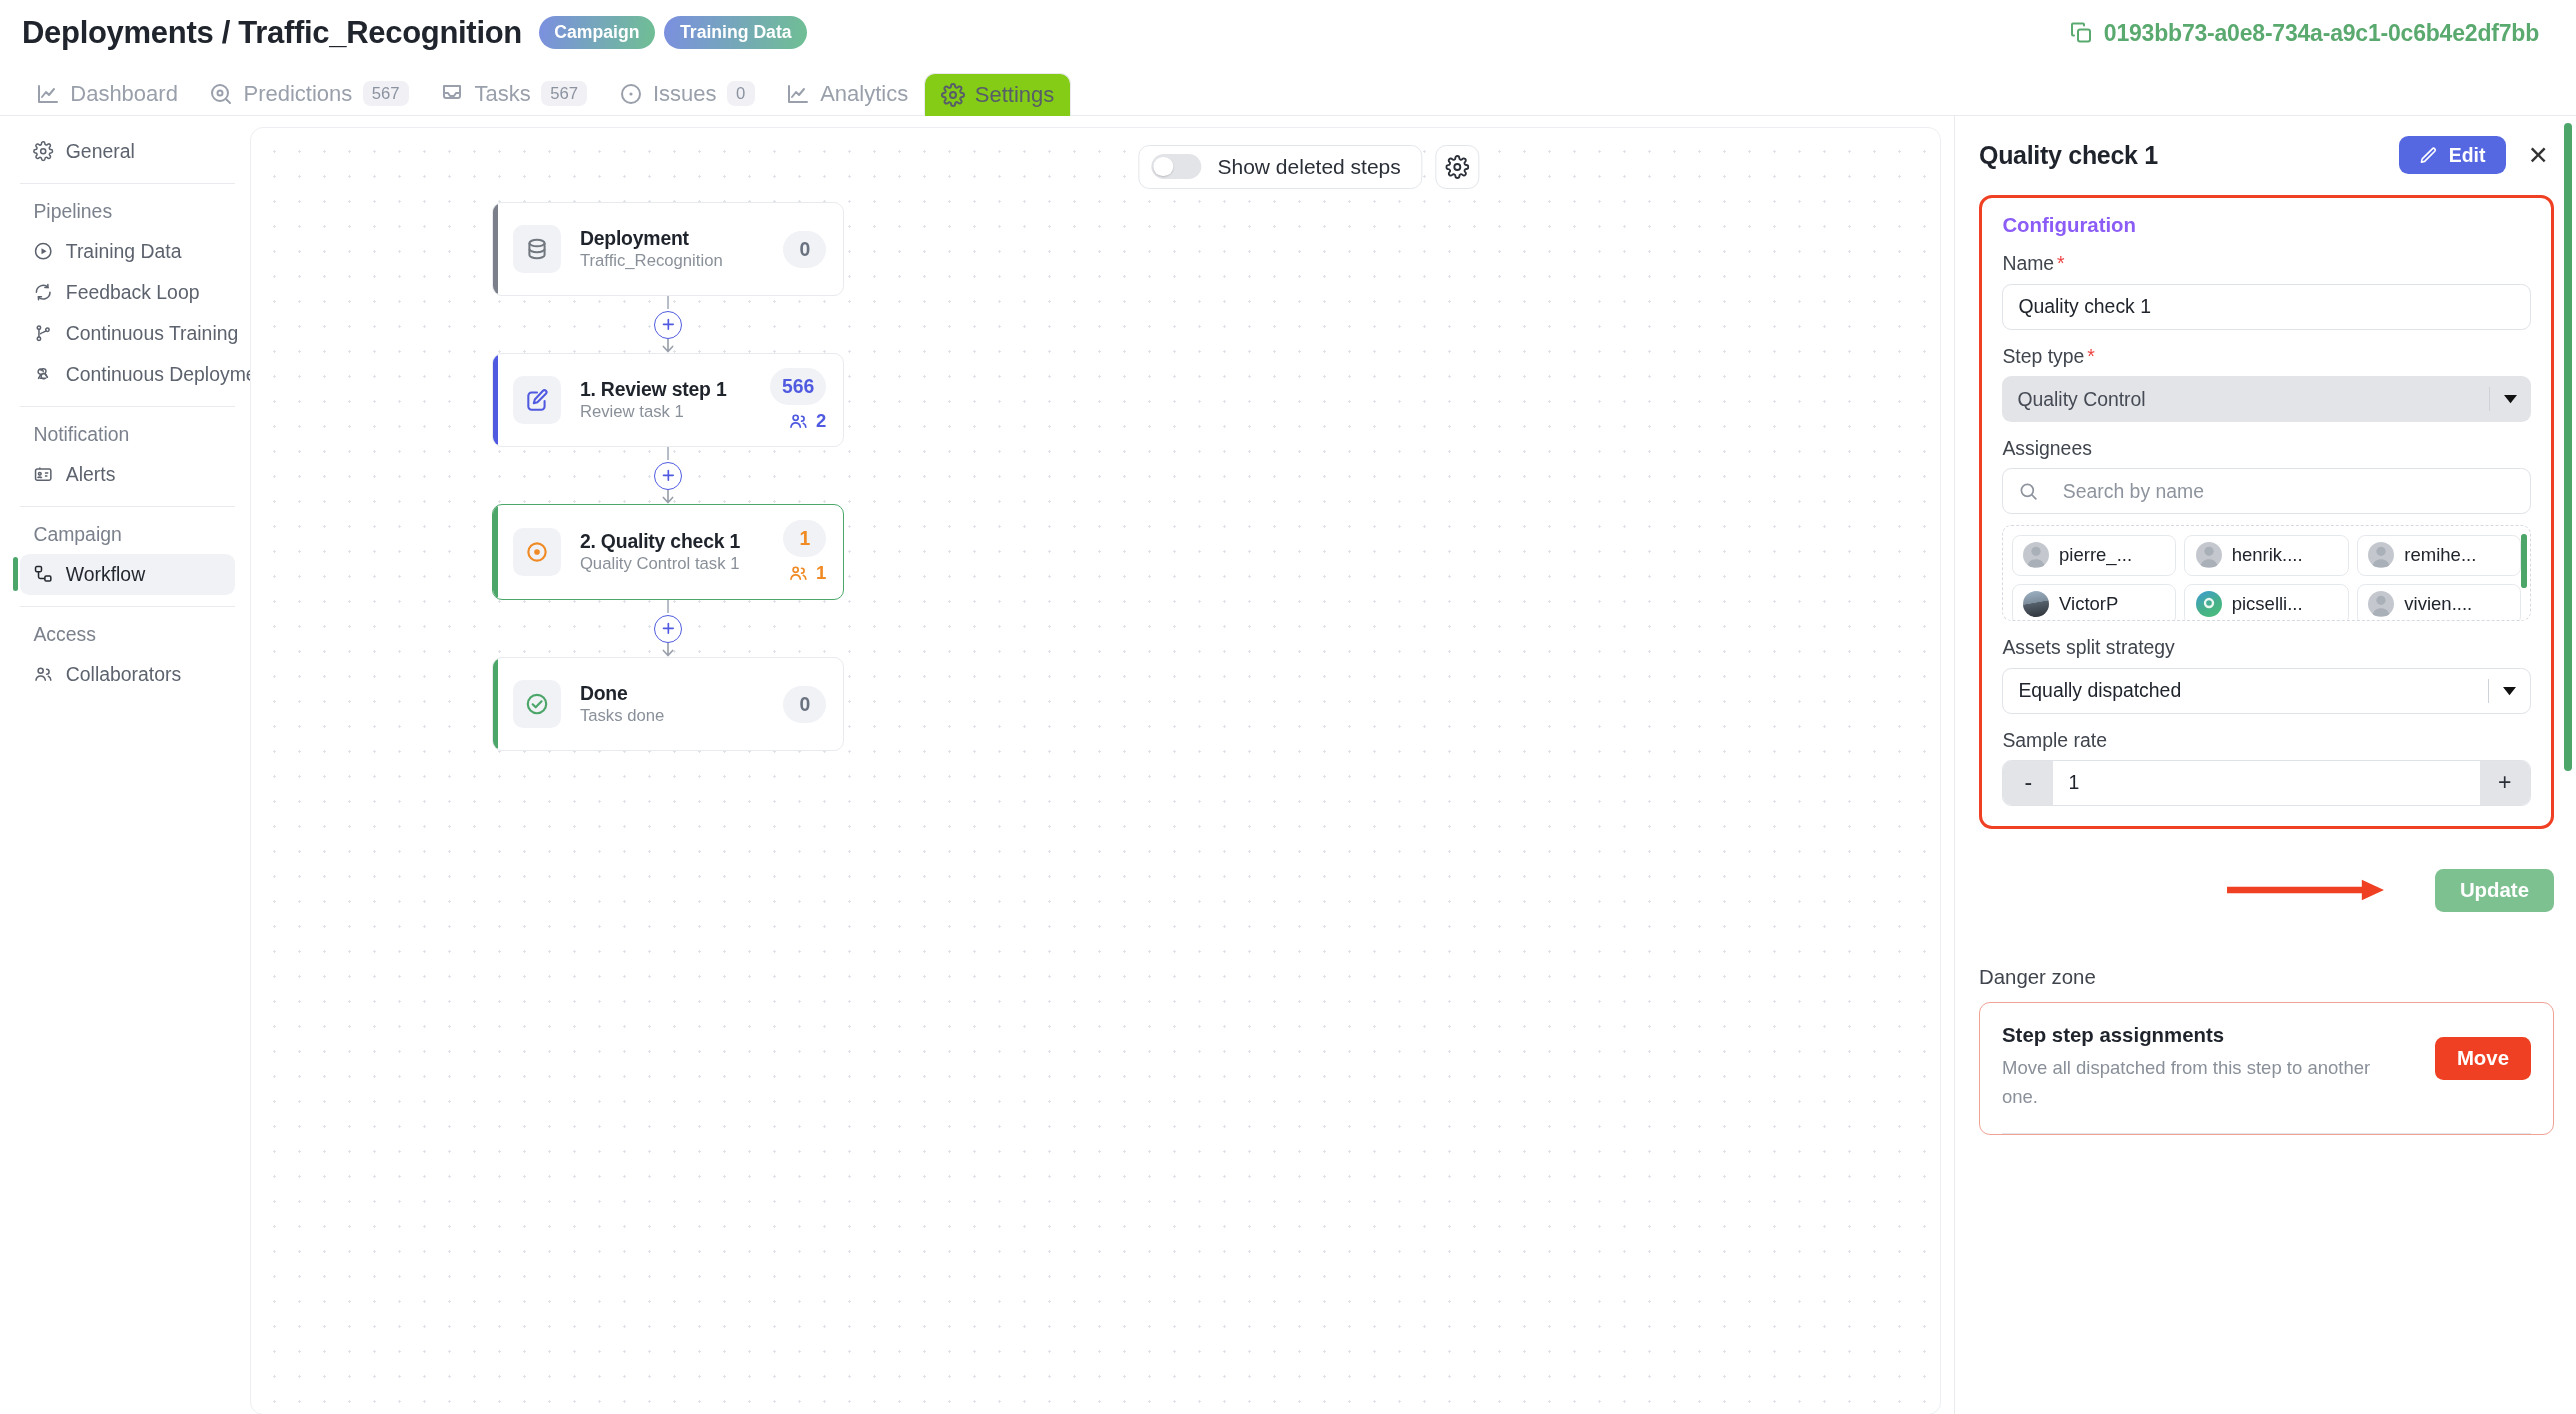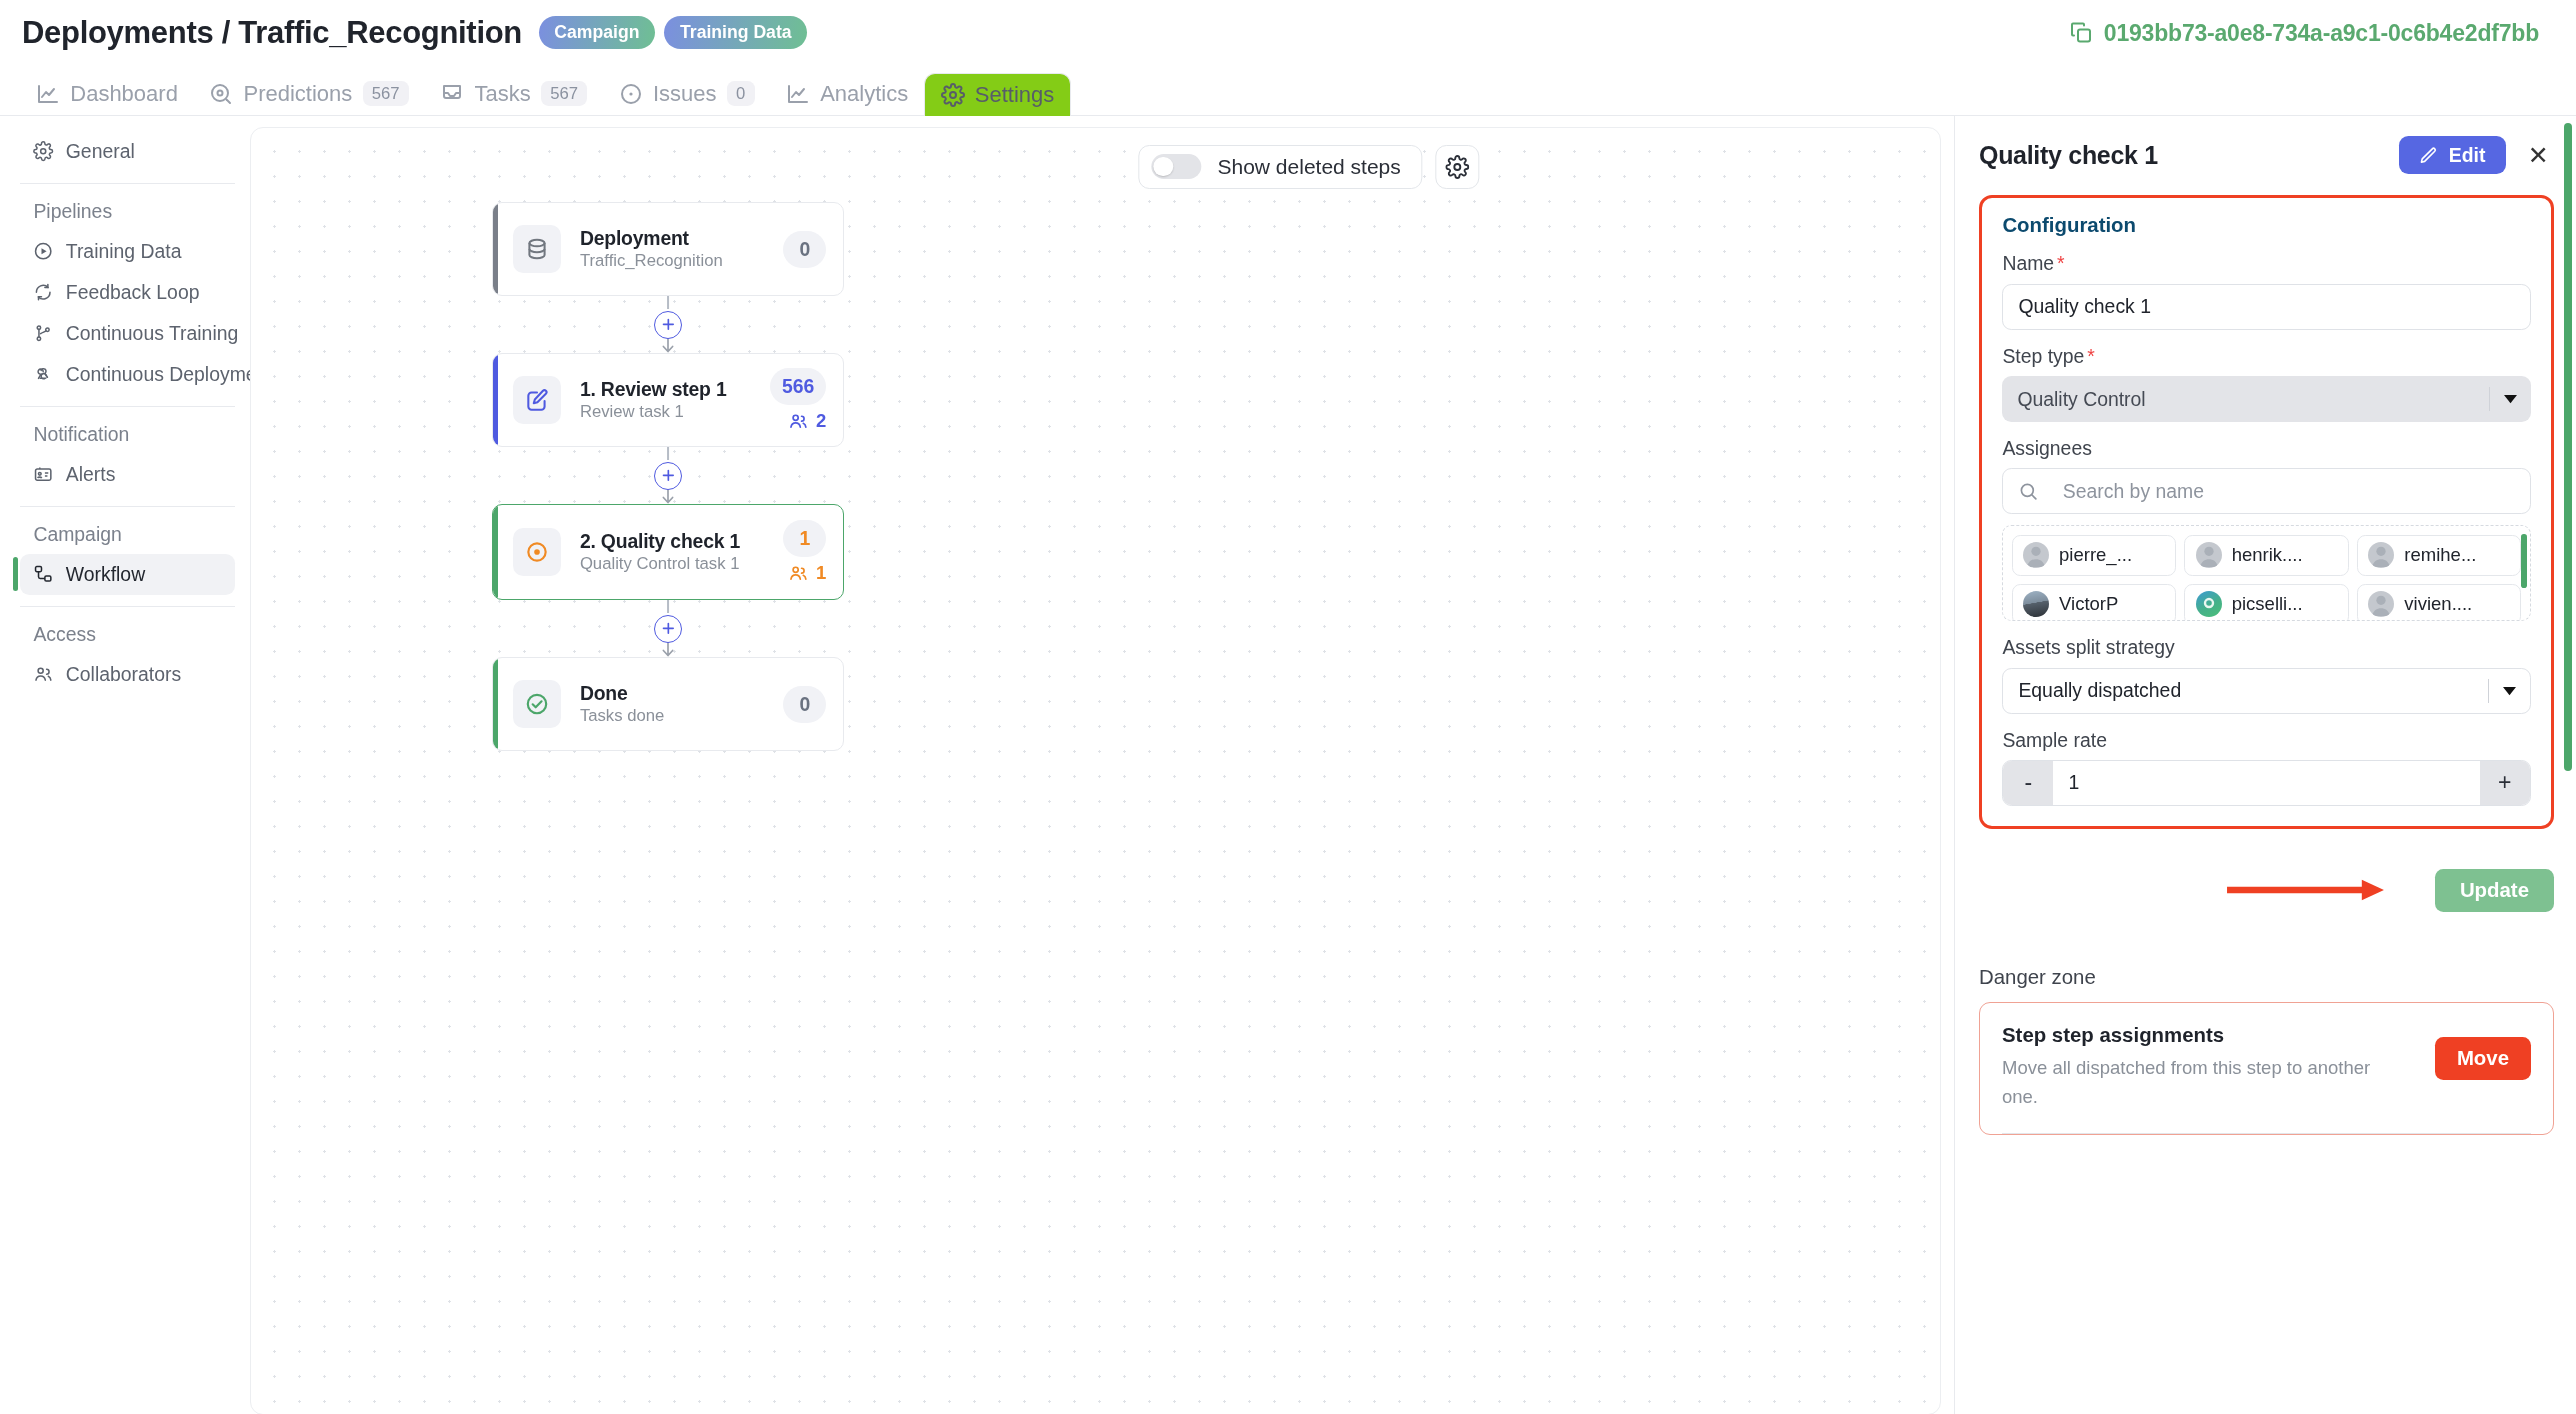--- a/index.html
+++ b/index.html
@@ -200,21 +200,21 @@
   .edit-btn svg { width: 19.4px; height: 19.4px; }
   .close-x {
     width: 31.5px; height: 31.5px; display: flex; align-items: center; justify-content: center;
     color: #333; font-size: 25px; line-height: 1;
   }
 
   .config-box {
     border: 3.7px solid #ef4023; border-radius: 13px;
     padding: 16.7px 20.4px 20.4px;
   }
-  .section-title { font-size: 20.4px; font-weight: 700; color: #0c4a6e; margin-bottom: 13px; }
+  .section-title { font-size: 20.4px; font-weight: 700; color: #8b5cf6; margin-bottom: 13px; }
   .field-label { font-size: 19.4px; color: #3f444d; margin: 15px 0 8.3px; }
   .field-label .req { color: #ef4444; margin-left: 2.8px; }
   .field-label:first-of-type { margin-top: 0; }
   .input {
     height: 46px; border: 0.9px solid #dfe2e7; border-radius: 9.3px;
     display: flex; align-items: center; padding: 0 15px;
     font-size: 19.4px; color: #20242c; background: #fff;
   }
   .select {
     height: 46px; border-radius: 9.3px; background: #e3e4e8;

